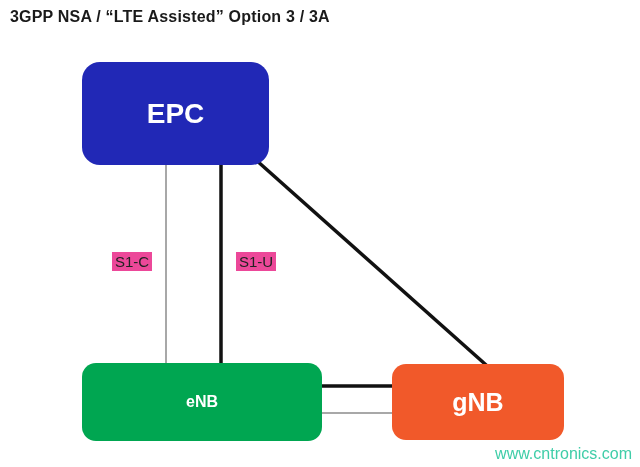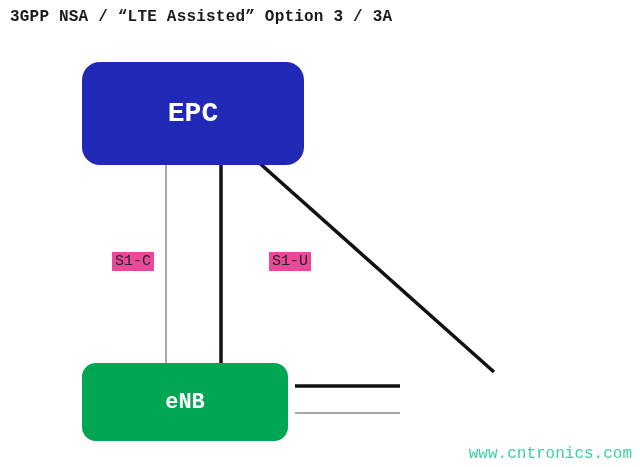--- a/index.html
+++ b/index.html
@@ -1,21 +1,21 @@
 <!DOCTYPE html>
 <html><head>
 <meta charset="utf-8">
 <style>
   html, body { margin: 0; padding: 0; background: #ffffff; }
   .canvas {
     position: relative;
     width: 640px;
     height: 467px;
     background: #ffffff;
-    font-family: Liberation Mono, monospace;
+    font-family: Liberation Sans, sans-serif;
     overflow: hidden;
   }
   .title {
     position: absolute;
     left: 10px;
     top: 8px;
     font-size: 16px;
     font-weight: bold;
     color: #1a1a1a;
     letter-spacing: 0.2px;
@@ -28,48 +28,48 @@
   .node {
     position: absolute;
     display: flex;
     align-items: center;
     justify-content: center;
     color: #ffffff;
     font-weight: bold;
   }
   .node-epc {
     left: 82px; top: 62px;
-    width: 222px; height: 103px;
+    width: 187px; height: 103px;
     background: #2128b6;
     border-radius: 18px;
     font-size: 28px;
   }
   .node-enb {
     left: 82px; top: 363px;
-    width: 206px; height: 78px;
+    width: 240px; height: 78px;
     background: #00a651;
     border-radius: 14px;
-    font-size: 22px;
+    font-size: 16px;
   }
   .node-gnb {
     left: 392px; top: 364px;
     width: 172px; height: 76px;
     background: #f1592a;
     border-radius: 14px;
     font-size: 25px;
   }
   .link-label {
     position: absolute;
     font-size: 15px;
     color: #222222;
     background: #ec4899;
     padding: 1px 3px;
   }
   .label-s1c { left: 112px; top: 252px; }
-  .label-s1u { left: 236px; top: 252px; margin-left: 33px; }
+  .label-s1u { left: 236px; top: 252px; }
   .watermark {
     position: absolute;
     right: 8px;
     bottom: 4px;
     font-size: 16px;
     color: #3fcda8;
     margin-top: 8px;
   }
 </style>
 </head>
@@ -93,19 +93,22 @@
   </svg>
 
   <div class="node node-epc">
     <span>EPC</span>
   </div>
 
   <div class="node node-enb">
     <span>eNB</span>
   </div>
 
+  <div class="node node-gnb">
+    <span>gNB</span>
+  </div>
 
   <div class="link-label label-s1c">S1-C</div>
   <div class="link-label label-s1u">S1-U</div>
 
   <div class="watermark">www.cntronics.com</div>
 
 </div>
 
 </body></html>

